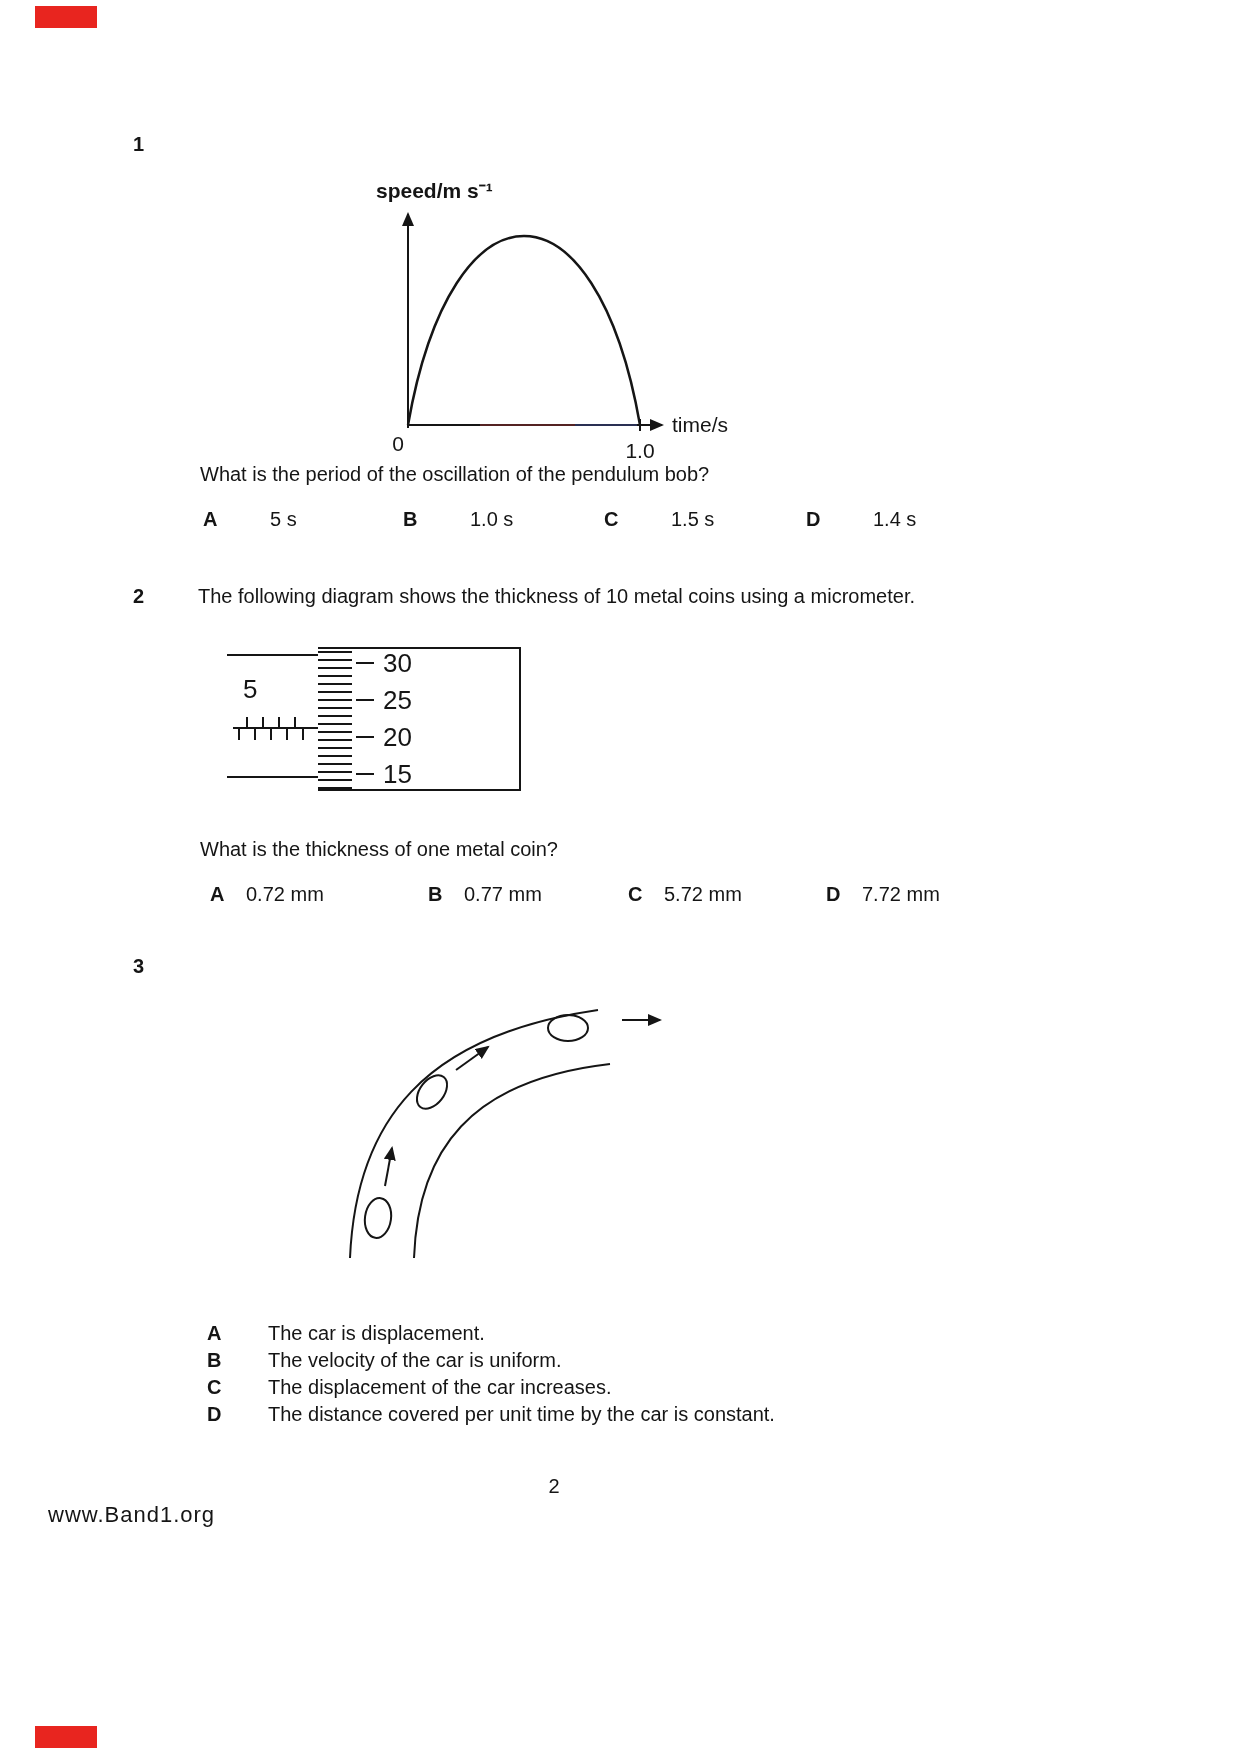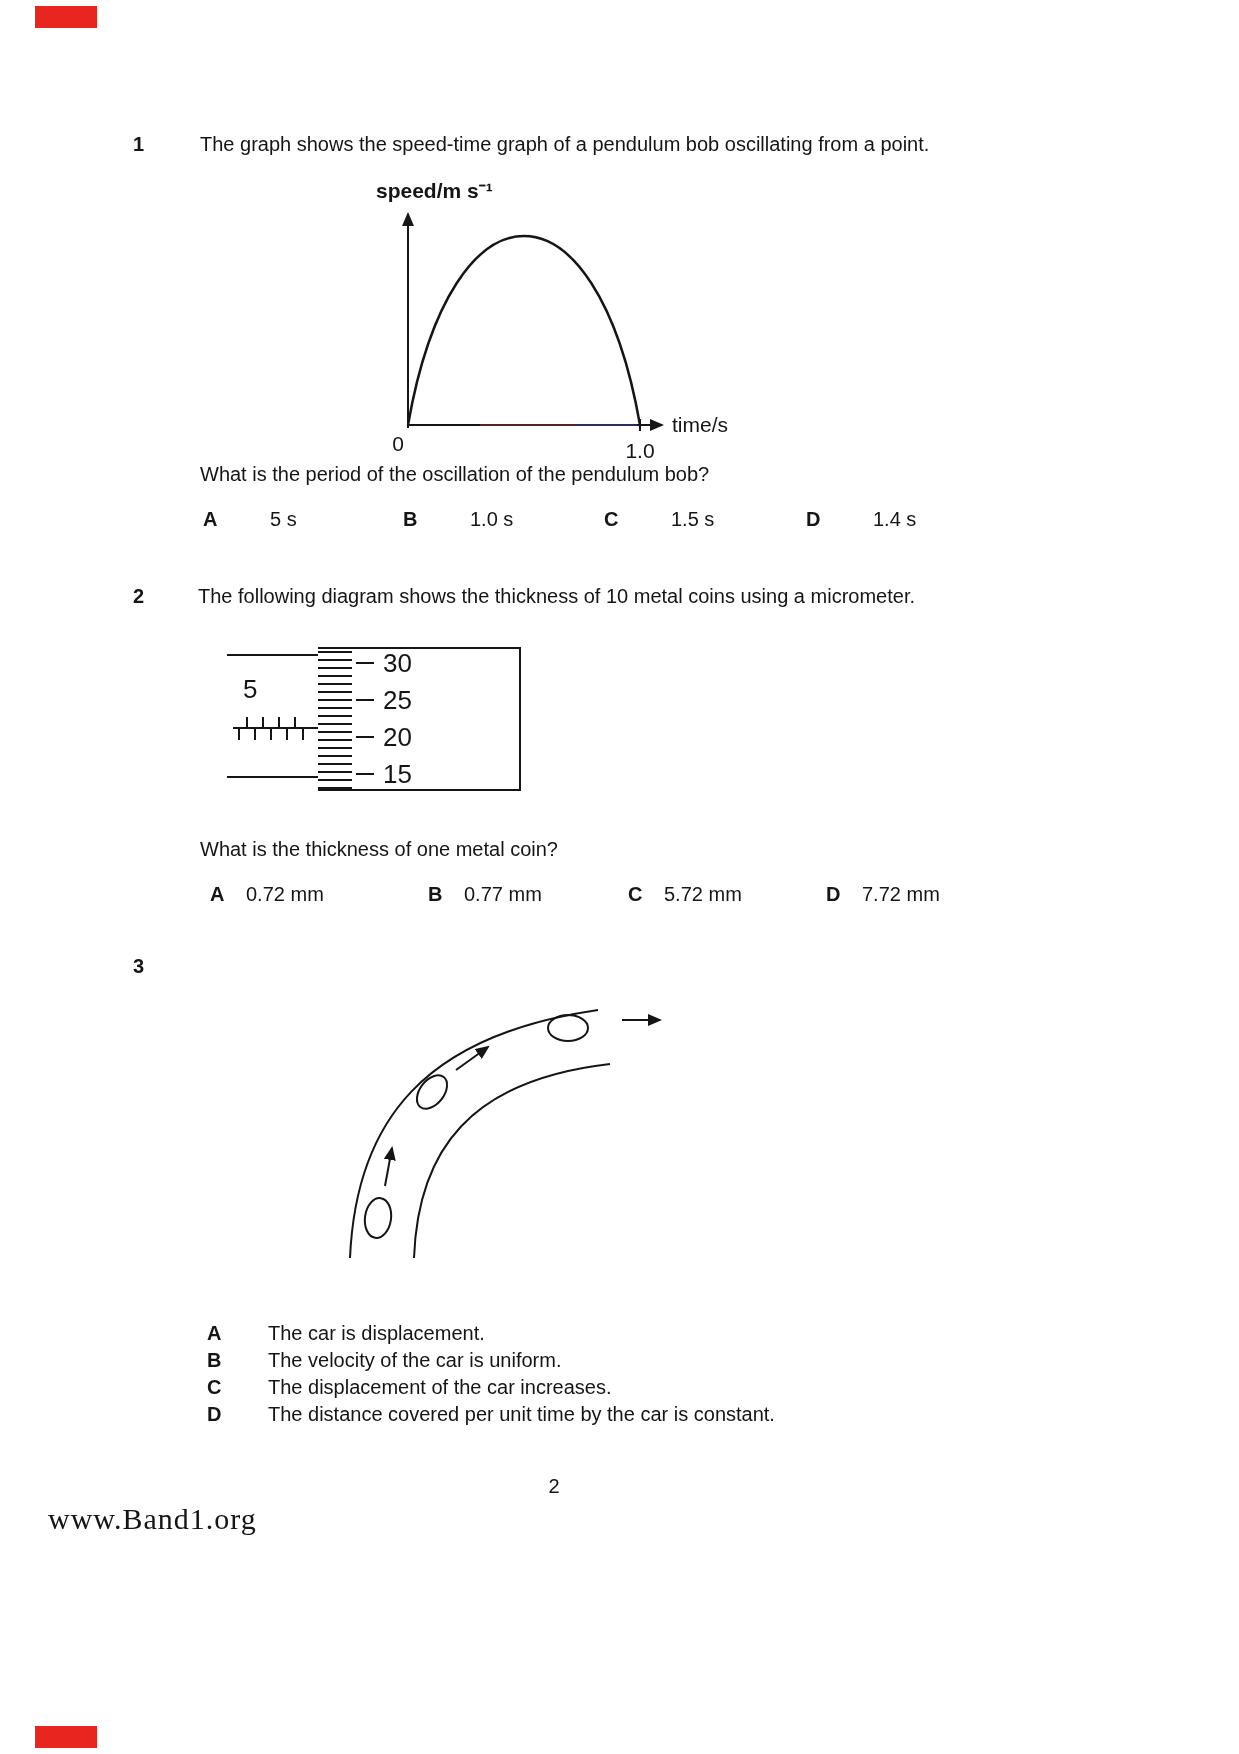--- a/index.html
+++ b/index.html
@@ -12,33 +12,32 @@
   .qtext { font-size:20px; white-space:nowrap; }
   .opt { position:absolute; display:flex; font-size:20px; white-space:nowrap; }
   .opt .letter { font-weight:bold; flex:0 0 auto; }
   .q1opt .letter { width:67px; }
   .q2opt .letter { width:36px; }
   .q3opt .letter { width:61px; }
   .italic { font-style:italic; }
   .bold { font-weight:bold; }
   .redbar { position:absolute; width:62px; height:22px; background:#e8251f; }
   .pageno { font-size:20px; }
-  .footer { font-family:Liberation Serif, serif; font-size:30px; letter-spacing:1px; }
+  .footer { font-family:Liberation Sans, sans-serif; font-size:22px; letter-spacing:1px; }
   svg text { font-family:"Liberation Sans", sans-serif; fill:#151515; }
   .stroke { stroke:#151515; stroke-width:2; fill:none; }
 </style>
 </head>
 <body>
 
 <div class="page">
 
   <div class="redbar" style="left:35px;top:6px;"></div>
 
   <div class="abs qnum" style="left:133px;top:133px;">1</div>
-  <div class="abs qtext" style="left:200px;top:133px;">The graph shows the speed-time graph of a pendulum bob oscillating from a point.</div>
 
   <svg class="abs" style="left:340px;top:168px;" width="430" height="300" viewBox="0 0 430 300">
     <defs>
       <marker id="arw" markerWidth="9" markerHeight="8" refX="6" refY="3" orient="auto" markerUnits="strokeWidth">
         <path d="M0,0 L7,3 L0,6 z" fill="#151515"></path>
       </marker>
     </defs>
     <g>
       <line class="stroke" x1="68" y1="260" x2="68" y2="46" marker-end="url(#arw)"></line>
       <line class="stroke" x1="68" y1="257" x2="322" y2="257" marker-end="url(#arw)"></line>

